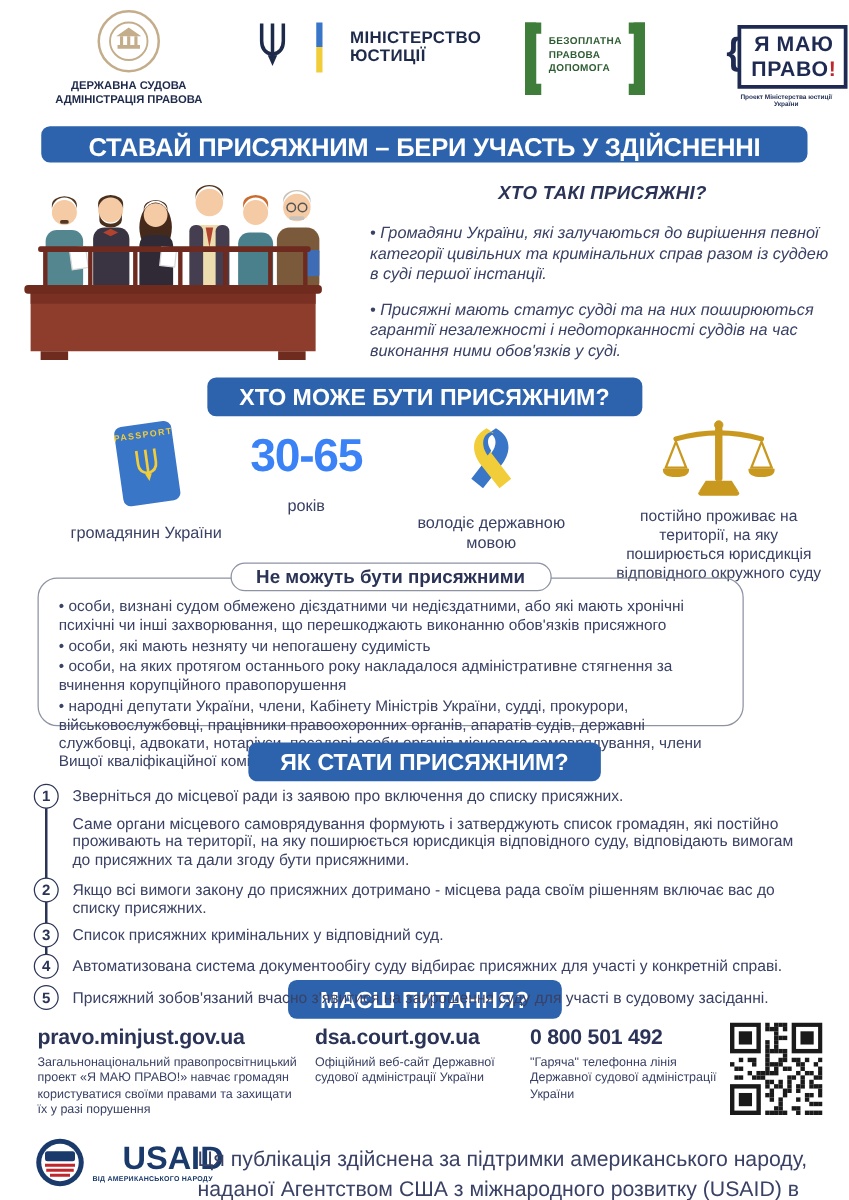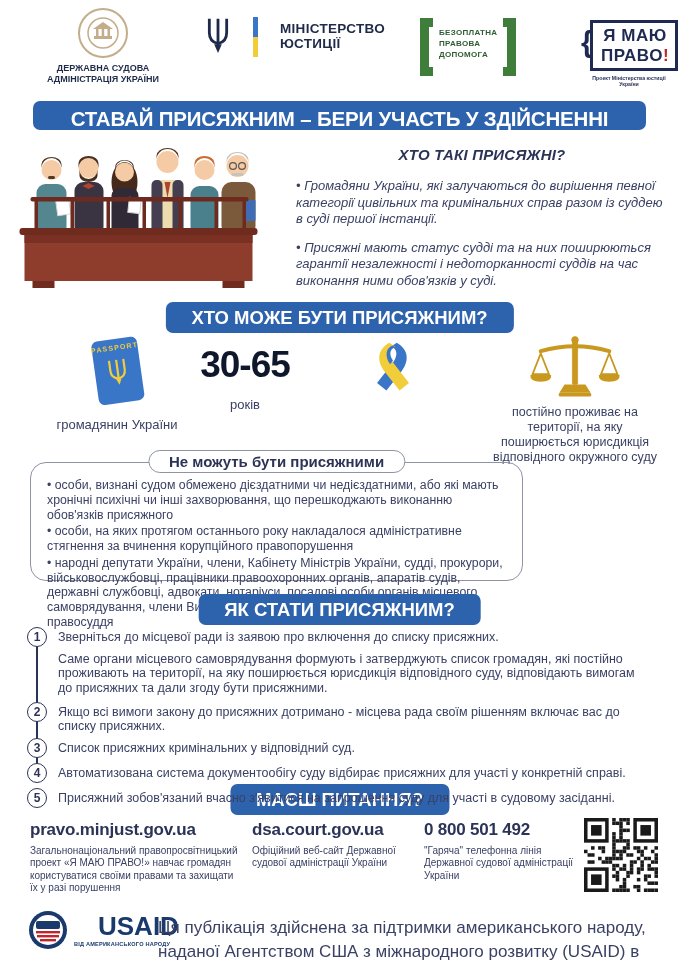--- a/index.html
+++ b/index.html
@@ -38,28 +38,28 @@
   .who-are .hd{text-align:center;font-size:15px;font-weight:800;color:#2b3457;letter-spacing:.2px;}
   .who-are .bullets{margin-top:15px;font-size:13px;line-height:1.27;}
   .who-are .bullet{margin-bottom:12px;}
   .bullet::before{content:"• ";}
 
   
   .req{position:absolute;text-align:center;color:#3a4164;}
   .req .lbl{font-size:13px;line-height:1.2;margin-top:5px;}
   .req1{left:52px;top:336px;width:130px;}
   .req2{left:183px;top:346px;width:124px;}
-  .req2 .big{font-size:37px;font-weight:900;color:#0f172a;line-height:1;letter-spacing:-1px;}
+  .req2 .big{font-size:37px;font-weight:900;color:#3b82f6;line-height:1;letter-spacing:-1px;}
   .req2 .lbl{margin-top:14px;}
   .req3{left:328px;top:338px;width:130px;}
   .req4{left:492px;top:334px;width:166px;}
   .req4 .lbl{font-size:12.5px;margin-top:3px;}
 
   
-  .cannot{position:absolute;left:30px;top:462px;width:493px;height:119px;box-sizing:border-box;
+  .cannot{position:absolute;left:30px;top:462px;width:565px;height:119px;box-sizing:border-box;
           border:1.6px solid #8d93a3;border-radius:16px;padding:15px 14px 12px 16px;}
   .cannot .pill{position:absolute;left:50%;top:-13px;transform:translateX(-50%);background:#fff;
           border:1.6px solid #8d93a3;border-radius:15px;padding:2px 20px;font-size:15px;font-weight:800;
           color:#2b3457;white-space:nowrap;}
   .cannot .bullets{font-size:12.3px;line-height:1.2;}
   .cannot .bullet{margin-bottom:2px;}
 
   
   .steps{position:absolute;left:27px;top:627px;width:625px;}
   .connector{position:absolute;left:36px;top:638px;width:1.6px;height:140px;background:#2b3457;}
@@ -98,21 +98,21 @@
           <rect x="8" y="20" width="18" height="3"></rect>
           <rect x="10" y="13" width="2.5" height="7"></rect>
             <rect x="15.7" y="13" width="2.5" height="7"></rect>
             <rect x="21.5" y="13" width="2.5" height="7"></rect>
           <path d="M7,13 L17,6 L27,13 Z"></path>
         </g>
       </svg>
     </div>
     <div class="cap">
       <div>ДЕРЖАВНА СУДОВА</div>
-      <div>АДМІНІСТРАЦІЯ УКРАЇНИ</div>
+      <div>АДМІНІСТРАЦІЯ ПРАВОВА</div>
     </div>
   </div>
 
   <div class="logo-mj">
     <span>
       <svg width="26" height="38" viewBox="0 0 24 34">
         <path fill="none" stroke="#1e2a4a" stroke-width="2.6" d="M4,2 v13 c0,6 3,9 8,10 c5,-1 8,-4 8,-10 V2"></path>
         <path fill="none" stroke="#1e2a4a" stroke-width="2.6" d="M12,2 v23"></path>
         <path fill="#1e2a4a" d="M8.5,25.5 l3.5,8 l3.5,-8 z"></path>
       </svg>
@@ -255,20 +255,21 @@
   </div>
 
   <div class="req req3">
     <span>
       <svg width="54" height="62" viewBox="0 0 56 66">
         <path d="M32,5 C46,13 45,26 36,37 L21,56 L11,48 L28,26 C34,18 32,11 26,9 Z" fill="#3a76c8"></path>
         <path d="M24,5 C10,13 11,26 20,37 L35,56 L45,48 L28,26 C22,18 24,11 30,9 Z" fill="#f2cd3a"></path>
         <path d="M28,8 C20,10 19,20 25,28 L28,24 C24,18 24,12 30,10 Z" fill="#3a76c8"></path>
       </svg>
     </span>
+    <div class="lbl">володіє державною мовою</div>
   </div>
 
   <div class="req req4">
     <span>
       <svg width="104" height="64" viewBox="0 0 120 86">
         <g stroke="#c9981f" fill="#c9981f">
           <circle cx="60" cy="8" r="4.5"></circle>
           <rect x="56.5" y="10" width="7" height="58" rx="2"></rect>
           <path d="M14,23 Q60,10 106,23" fill="none" stroke-width="5.5" stroke-linecap="round"></path>
           <path d="M14,26 L3,54 L25,54 Z" fill="none" stroke-width="2.4"></path>
@@ -280,20 +281,21 @@
         </g>
       </svg>
     </span>
     <div class="lbl">постійно проживає на території, на яку поширюється юрисдикція відповідного окружного суду</div>
   </div>
 
   <div class="cannot">
     <div class="pill">Не можуть бути присяжними</div>
     <div class="bullets">
       <div class="bullet">особи, визнані судом обмежено дієздатними чи недієздатними, або які мають хронічні психічні чи інші захворювання, що перешкоджають виконанню обов'язків присяжного</div>
+      <div class="bullet">особи, які мають незняту чи непогашену судимість</div>
       <div class="bullet">особи, на яких протягом останнього року накладалося адміністративне стягнення за вчинення корупційного правопорушення</div>
       <div class="bullet">народні депутати України, члени, Кабінету Міністрів України, судді, прокурори, військовослужбовці, працівники правоохоронних органів, апаратів судів, державні службовці, адвокати, нотаріуси, посадові особи органів місцевого самоврядування, члени Вищої кваліфікаційної комісії суддів, Вищої ради правосуддя</div>
     </div>
   </div>
 
   <div class="banner sub how">ЯК СТАТИ ПРИСЯЖНИМ?</div>
 
   <div class="connector"></div>
   <div class="steps">
     <div class="step">

